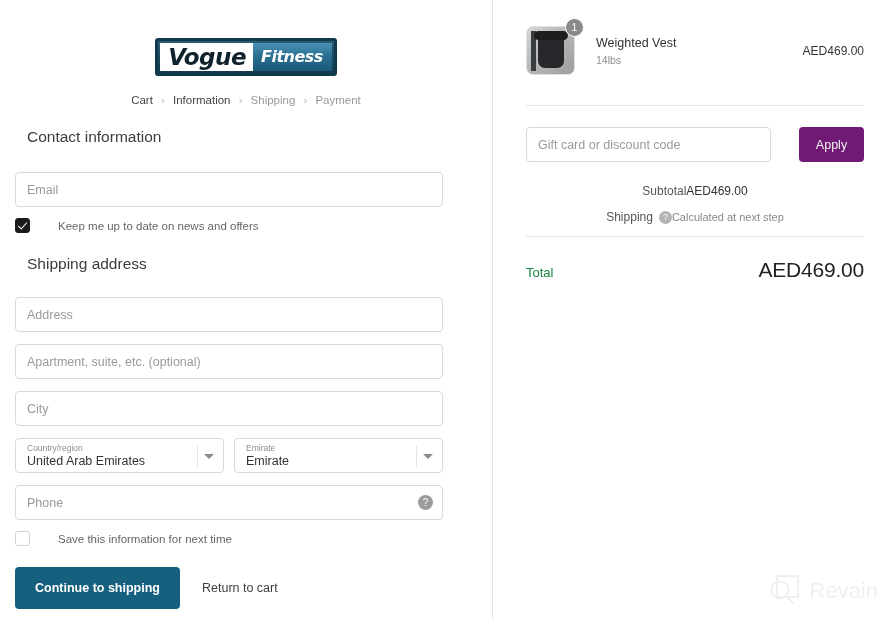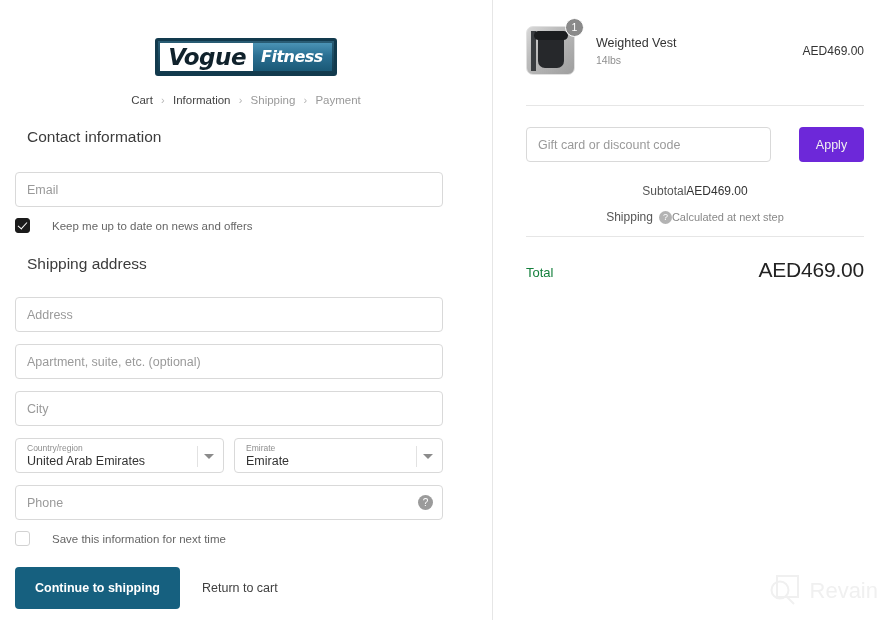--- a/index.html
+++ b/index.html
@@ -93,21 +93,21 @@
   .field-row { display: flex; gap: 10px; }
   .field.half { width: 209px; }
   .mt12 { margin-top: 12px; }
   .mt14 { margin-top: 14px; }
 
   
   .check-row {
     display: flex;
     align-items: center;
     margin-top: 11px;
-    gap: 22px;
+    gap: 28px;
   }
   .cb {
     width: 15px; height: 15px;
     border-radius: 3px;
     flex: 0 0 auto;
     position: relative;
   }
   .cb.checked {
     background: #1b1b1b;
     border: 1px solid #1b1b1b;
@@ -276,21 +276,21 @@
     padding: 0 11px;
     font-size: 12.5px;
     color: #333333;
     font-family: "Liberation Sans", sans-serif;
     outline: none;
     background: #ffffff;
   }
   .discount-input::placeholder { color: #9a9a9a; }
   .btn-apply {
     width: 65px; height: 35px;
-    background: #6d28d9;
+    background: #701a75;
     color: #f1f1f1;
     border: none;
     border-radius: 4px;
     font-size: 12.5px;
     font-family: "Liberation Sans", sans-serif;
     cursor: default;
   }
 
   .totals { margin-top: 22px; }
   .total-line {

